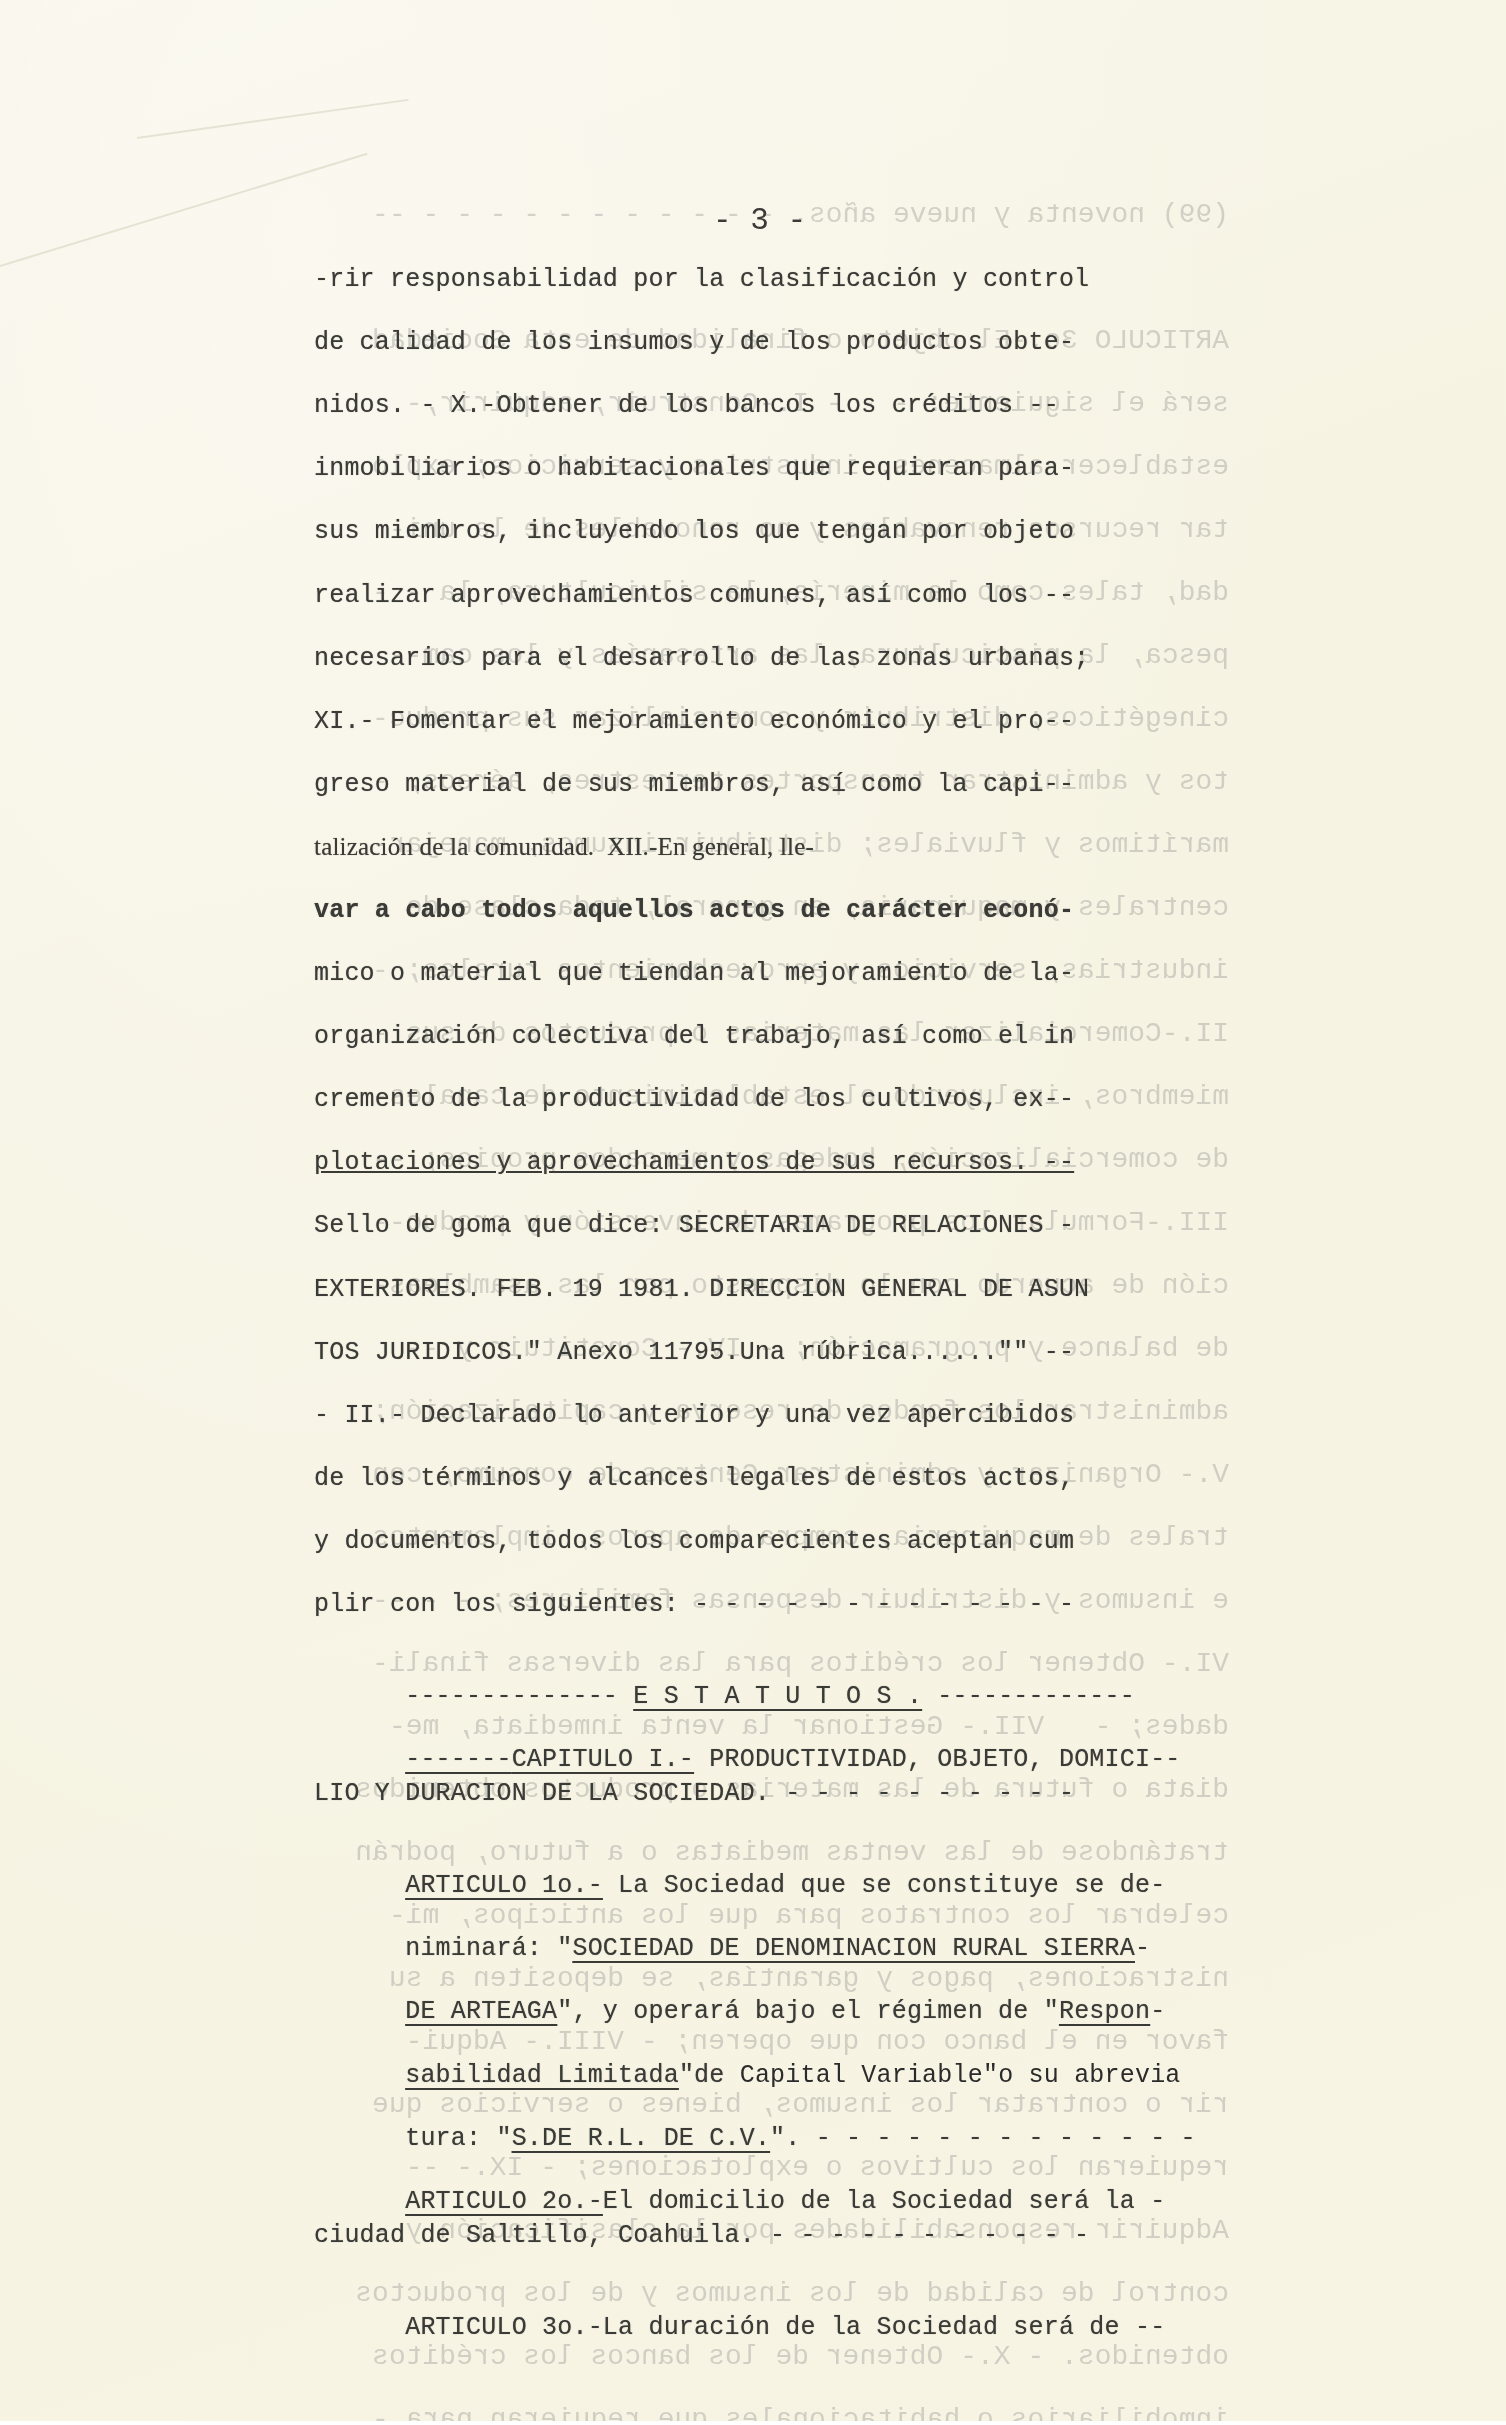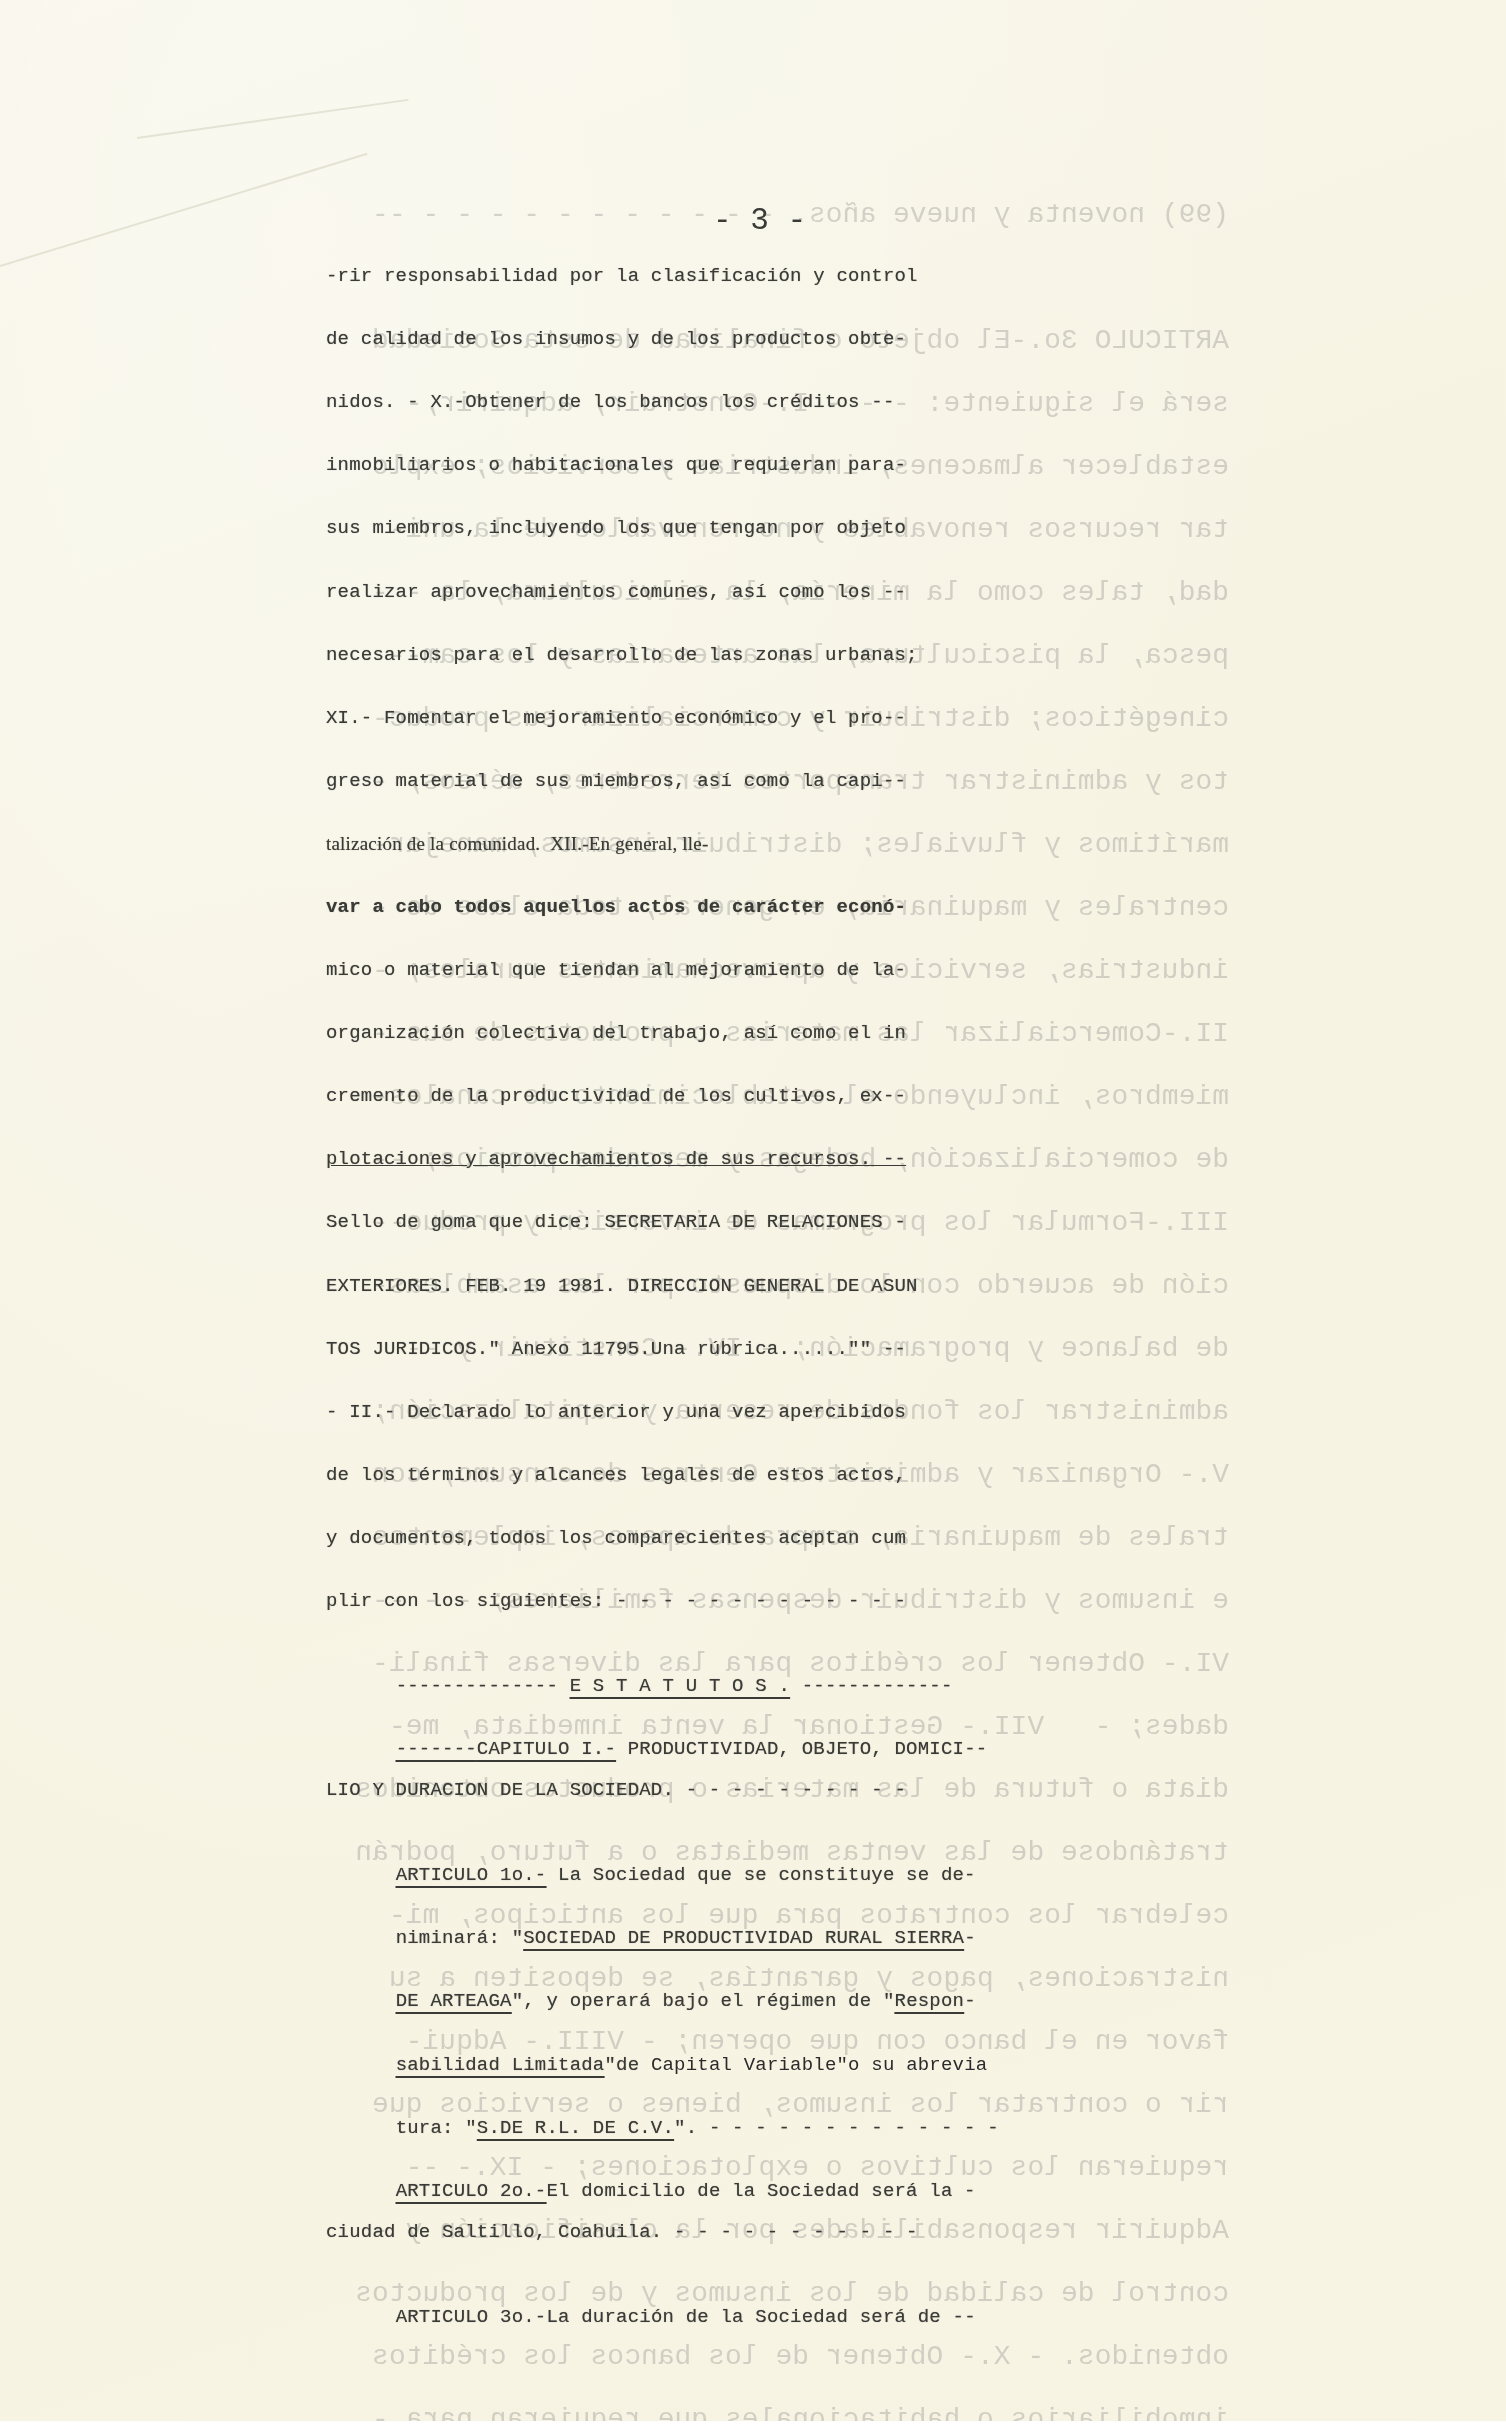--- a/index.html
+++ b/index.html
@@ -23,22 +23,22 @@
     transform: scaleX(-1);
     color: rgba(110,110,110,0.28);
     font-size: 28px; line-height: 63px; white-space: pre;
     font-family: "Liberation Mono", monospace;
   }
   .bleed .bl { height: 63px; }
   .text {
     position: absolute; left: 314px; top: 0; width: 933px;
   }
   .line {
-    position: absolute; left: 12px; white-space: pre;
-    font-size: 19px; color: #3a3a36; letter-spacing: 0.2px;
+    position: absolute; left: 0; white-space: pre;
+    font-size: 25px; color: #3a3a36; letter-spacing: 0.2px;
     text-shadow: 0 0 0.9px rgba(40,40,40,0.5);
   }
   .pagenum {
     position: absolute; left: 713px; top: 203px;
     font-size: 31px; color: #3a3a36; white-space: pre;
   }
   .u { text-decoration: underline; text-decoration-thickness: 1.8px; text-underline-offset: 5.5px; }
   .sharp { color: #2b2b2b; font-family: "Liberation Mono", monospace; text-shadow: none; }
   .bottom-edge {
     position: absolute; left: 0; bottom: 0; width: 1507px; height: 5.5px; background: #ffffff;
@@ -86,21 +86,21 @@
 
     <div class="line" id="cap1" style="top: 1716px;">
       <span class="u"><span>-------</span><span>CAPITULO I.-</span></span><span> PRODUCTIVIDAD, OBJETO, DOMICI--</span>
     </div>
     <div class="line" id="cap2" style="top: 1779px;">LIO Y DURACION DE LA SOCIEDAD. - - - - - - - - - -</div>
 
     <div class="line" id="a1" style="top: 1842px;">
       <span class="u">ARTICULO 1o.-</span><span> La Sociedad que se constituye se de-</span>
     </div>
     <div class="line" id="a1l2" style="top: 1905px;">
-      <span>niminará: "</span><span class="u">SOCIEDAD DE PRODUCTIVIDAD RURAL SIERRA</span><span>-</span>
+      <span>niminará: "</span><span class="u">SOCIEDAD DE DENOMINACION RURAL SIERRA</span><span>-</span>
     </div>
     <div class="line" id="a1l3" style="top: 1968px;">
       <span class="u">DE ARTEAGA</span><span>", y operará bajo el régimen de "</span><span class="u">Respon</span><span>-</span>
     </div>
     <div class="line" id="a1l4" style="top: 2032px;">
       <span class="u">sabilidad Limitada</span><span>"de </span><span class="sharp">Capital Variable"o su abrevia</span>
     </div>
     <div class="line" id="a1l5" style="top: 2095px;">
       <span>tura: "</span><span class="u">S.DE R.L. DE C.V.</span><span>". - - - - - - - - - - - - -</span>
     </div>

